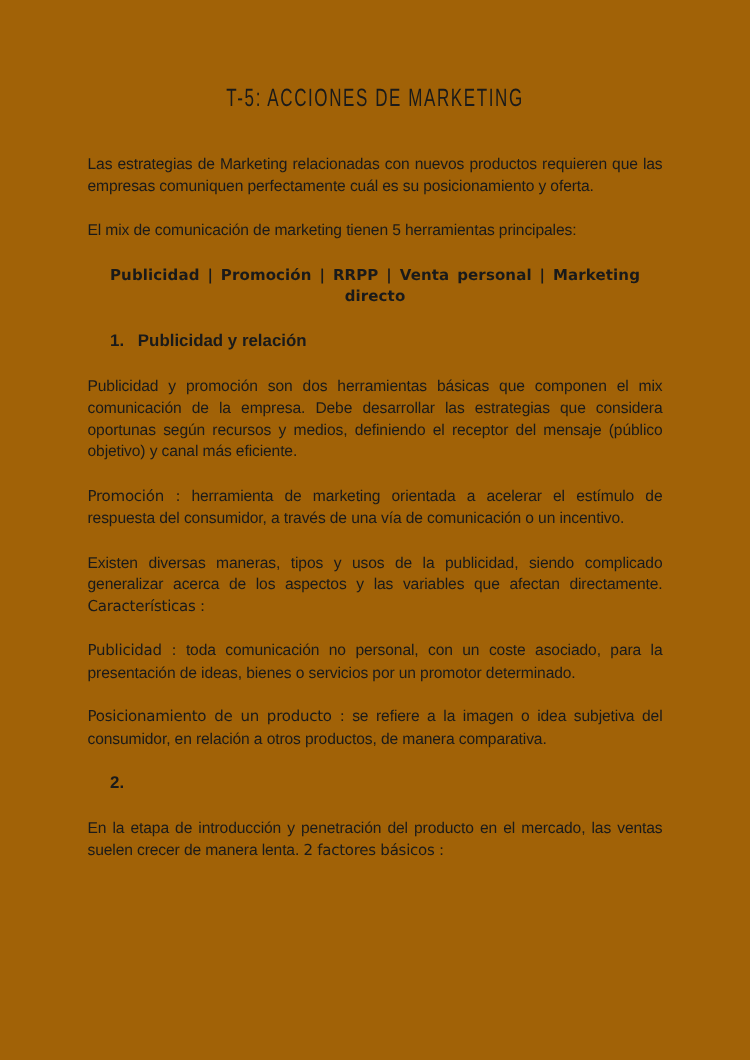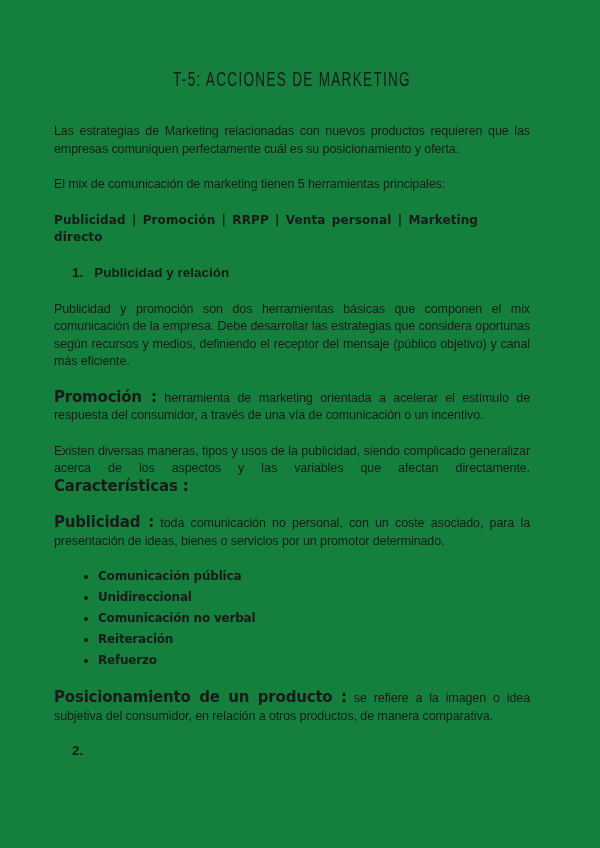--- a/index.html
+++ b/index.html
@@ -6,22 +6,22 @@
   body {
     width: 600px; height: 848px;
     background: #ffffff;
     font-family: "Liberation Sans", sans-serif;
     color: #1a1a1a;
     overflow: hidden;
   }
   .page {
     box-sizing: border-box;
     width: 600px; height: 848px;
-    padding: 70px 70px 0 54px;
-    background: #15803d;
+    padding: 70px 70px 0 70px;
+    background: #a16207;
   }
   .title {
     font-size: 16px;
     font-weight: 500;
     text-align: center;
     letter-spacing: 1.5px;
     line-height: 20px;
     margin: 0 0 33px 0;
     transform: scale(0.85, 1.25);
     transform-origin: 50% 50%;
@@ -30,31 +30,31 @@
   p.body {
     font-size: 12.5px;
     line-height: 17.5px;
     letter-spacing: -0.1px;
     text-align: justify;
     margin: 0 0 18px 0;
   }
   p.tight { margin-bottom: 18px; }
   .hand-bold {
     font-family: "DejaVu Sans", sans-serif;
-    font-weight: 700;
-    font-size: 15px;
+    font-weight: 400;
+    font-size: 12px;
     letter-spacing: -0.2px;
   }
   .tools-line {
     font-family: "DejaVu Sans", sans-serif;
     font-weight: 700;
     font-size: 12px;
     letter-spacing: 0.1px;
     word-spacing: 2px;
-    text-align: left;
+    text-align: center;
     margin: 0 0 18px 0;
     line-height: 17.5px;
   }
   .heading {
     display: flex;
     gap: 11px;
     font-family: "Liberation Sans", sans-serif;
     font-weight: 700;
     font-size: 13.5px;
     line-height: 16px;
@@ -103,31 +103,28 @@
   <p class="body">
     <span>Existen diversas maneras, tipos y usos de la publicidad, siendo complicado generalizar acerca de los aspectos y las variables que afectan directamente.</span>
     <span class="hand-bold">Características :</span>
   </p>
 
   <p class="body">
     <span class="hand-bold">Publicidad :</span>
     <span>toda comunicación no personal, con un coste asociado, para la presentación de ideas, bienes o servicios por un promotor determinado.</span>
   </p>
 
-  <ul class="char-list">
-    <li>Comunicación pública</li>
-    <li>Unidireccional</li>
-    <li>Comunicación no verbal</li>
-    <li>Reiteración</li>
-    <li>Refuerzo</li>
-  </ul>
 
   <p class="body">
     <span class="hand-bold">Posicionamiento de un producto :</span>
     <span>se refiere a la imagen o idea subjetiva del consumidor, en relación a otros productos, de manera comparativa.</span>
   </p>
 
   <div class="heading">
     <span class="num">2.</span>
   </div>
 
+  <p class="body">
+    <span>En la etapa de introducción y penetración del producto en el mercado, las ventas suelen crecer de manera lenta.</span>
+    <span class="hand-bold">2 factores básicos :</span>
+  </p>
 
 </div>
 
 </body></html>

